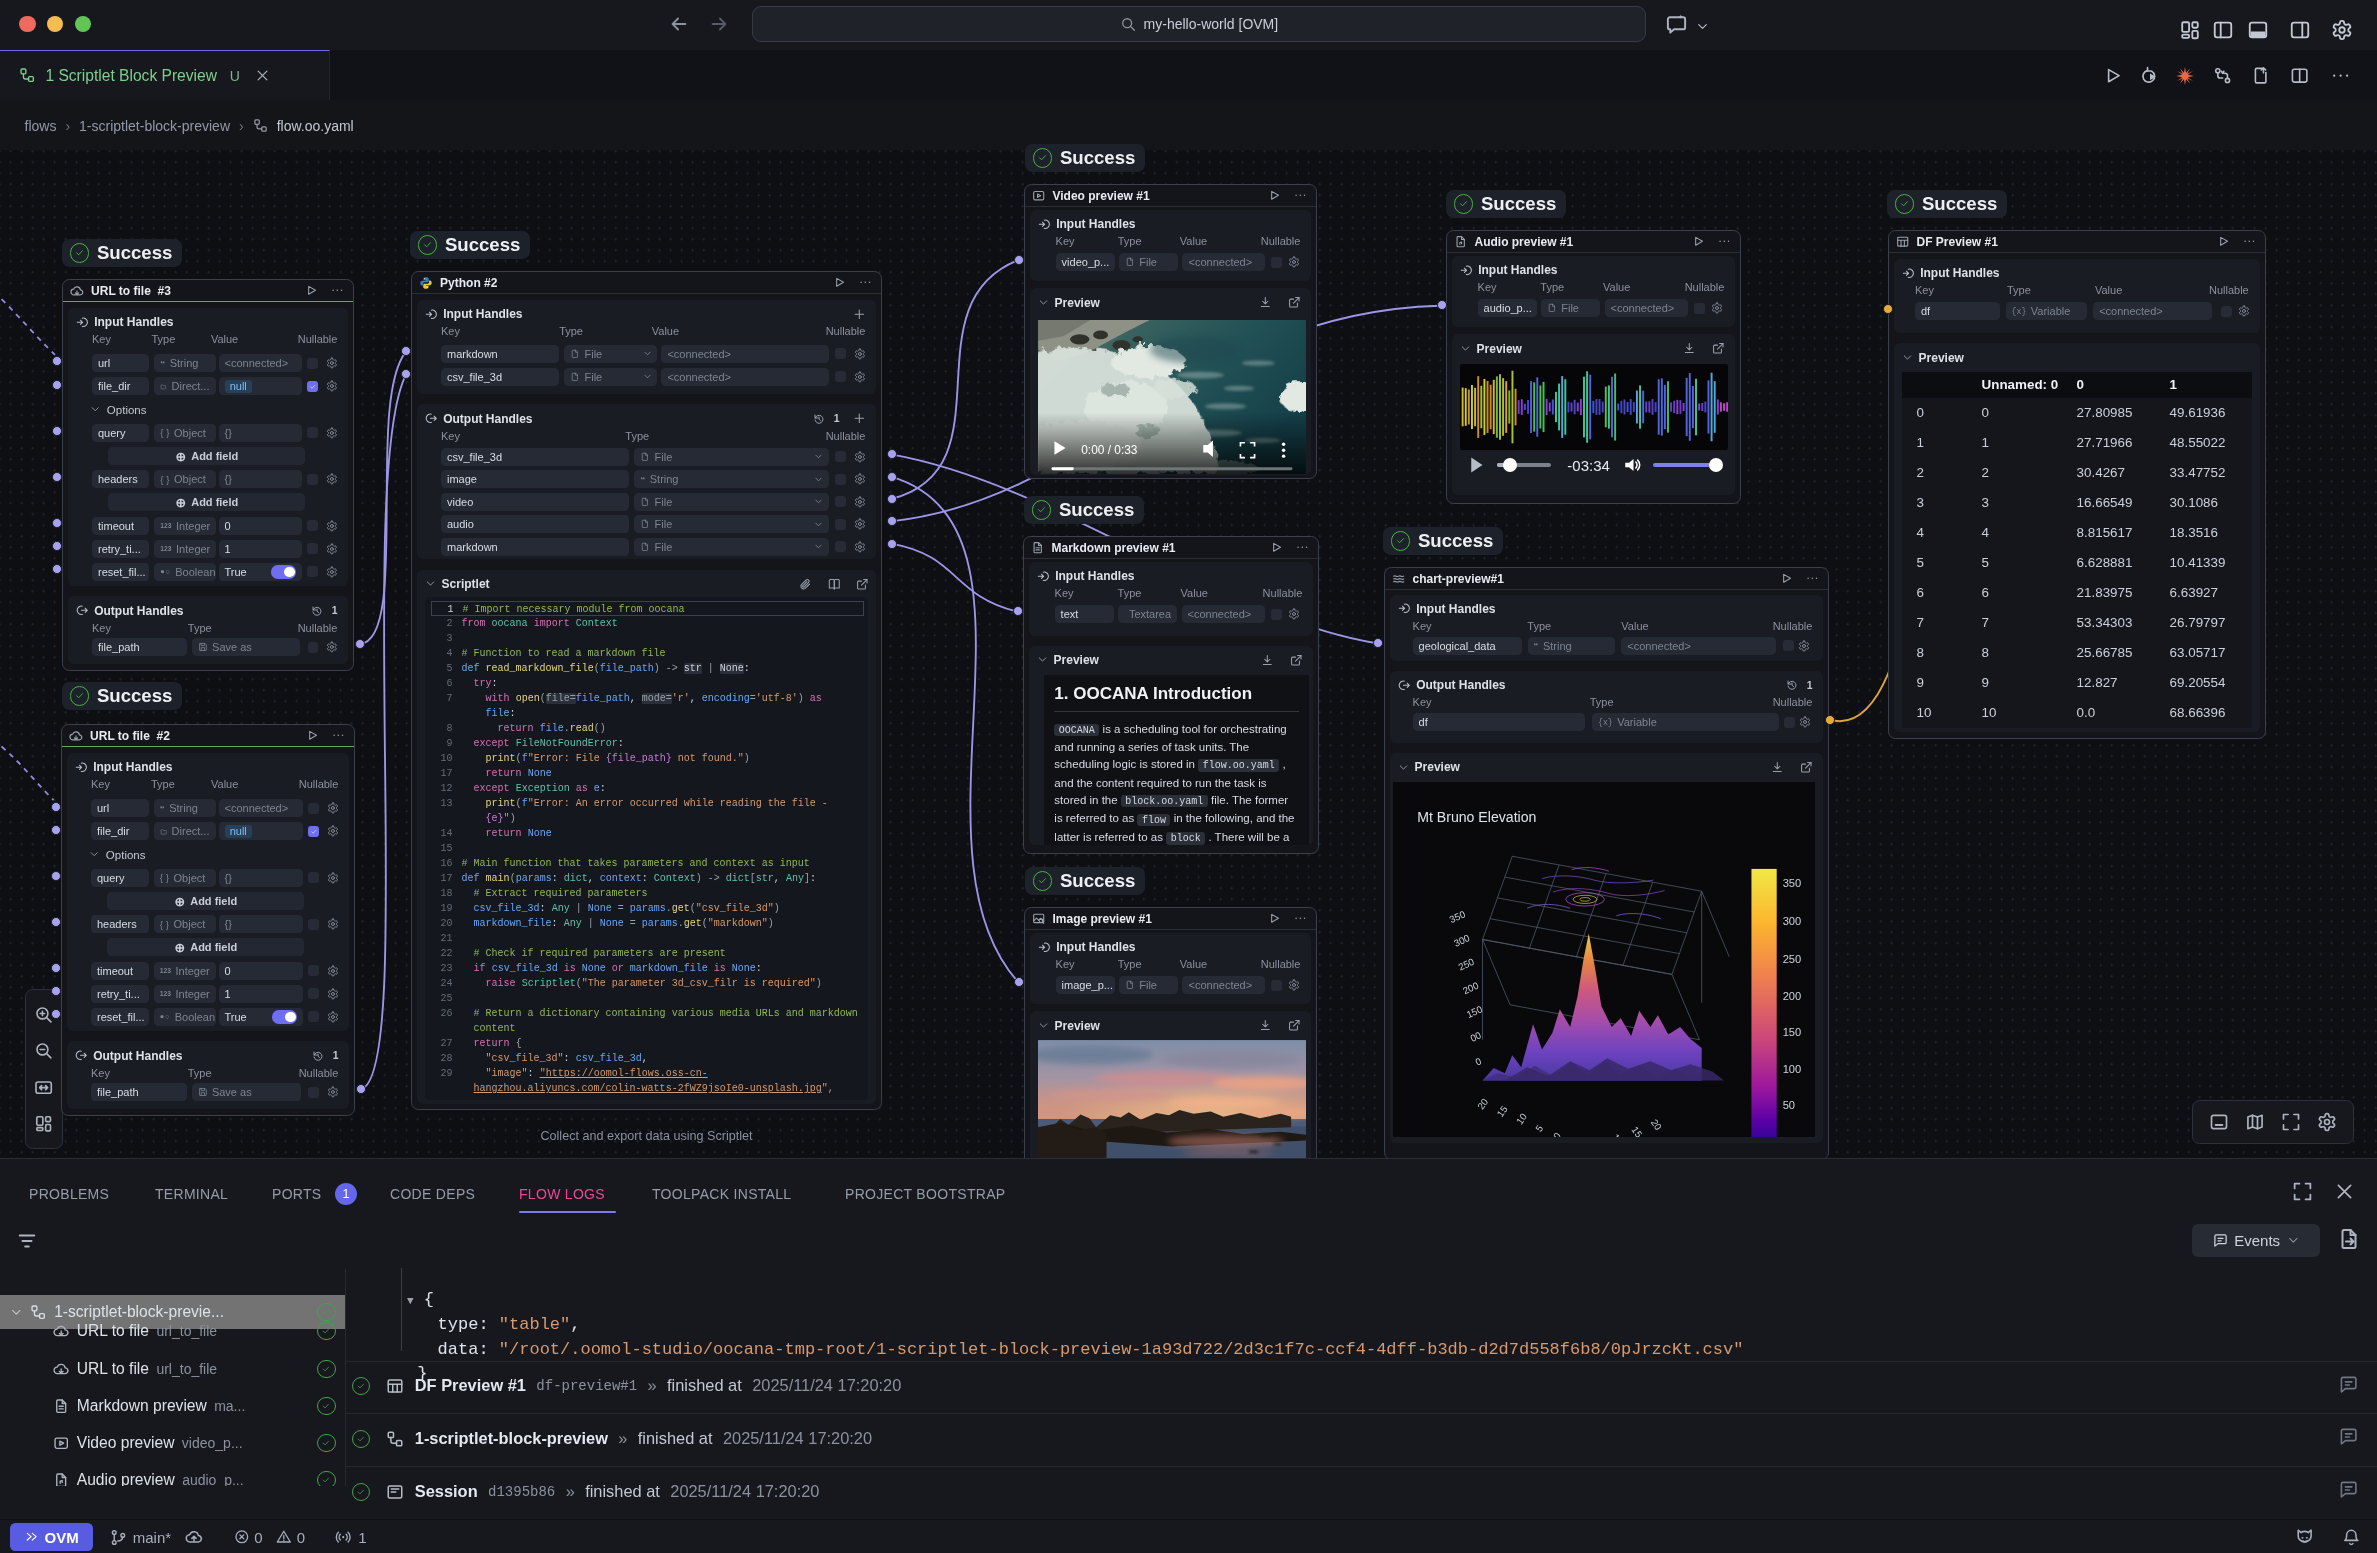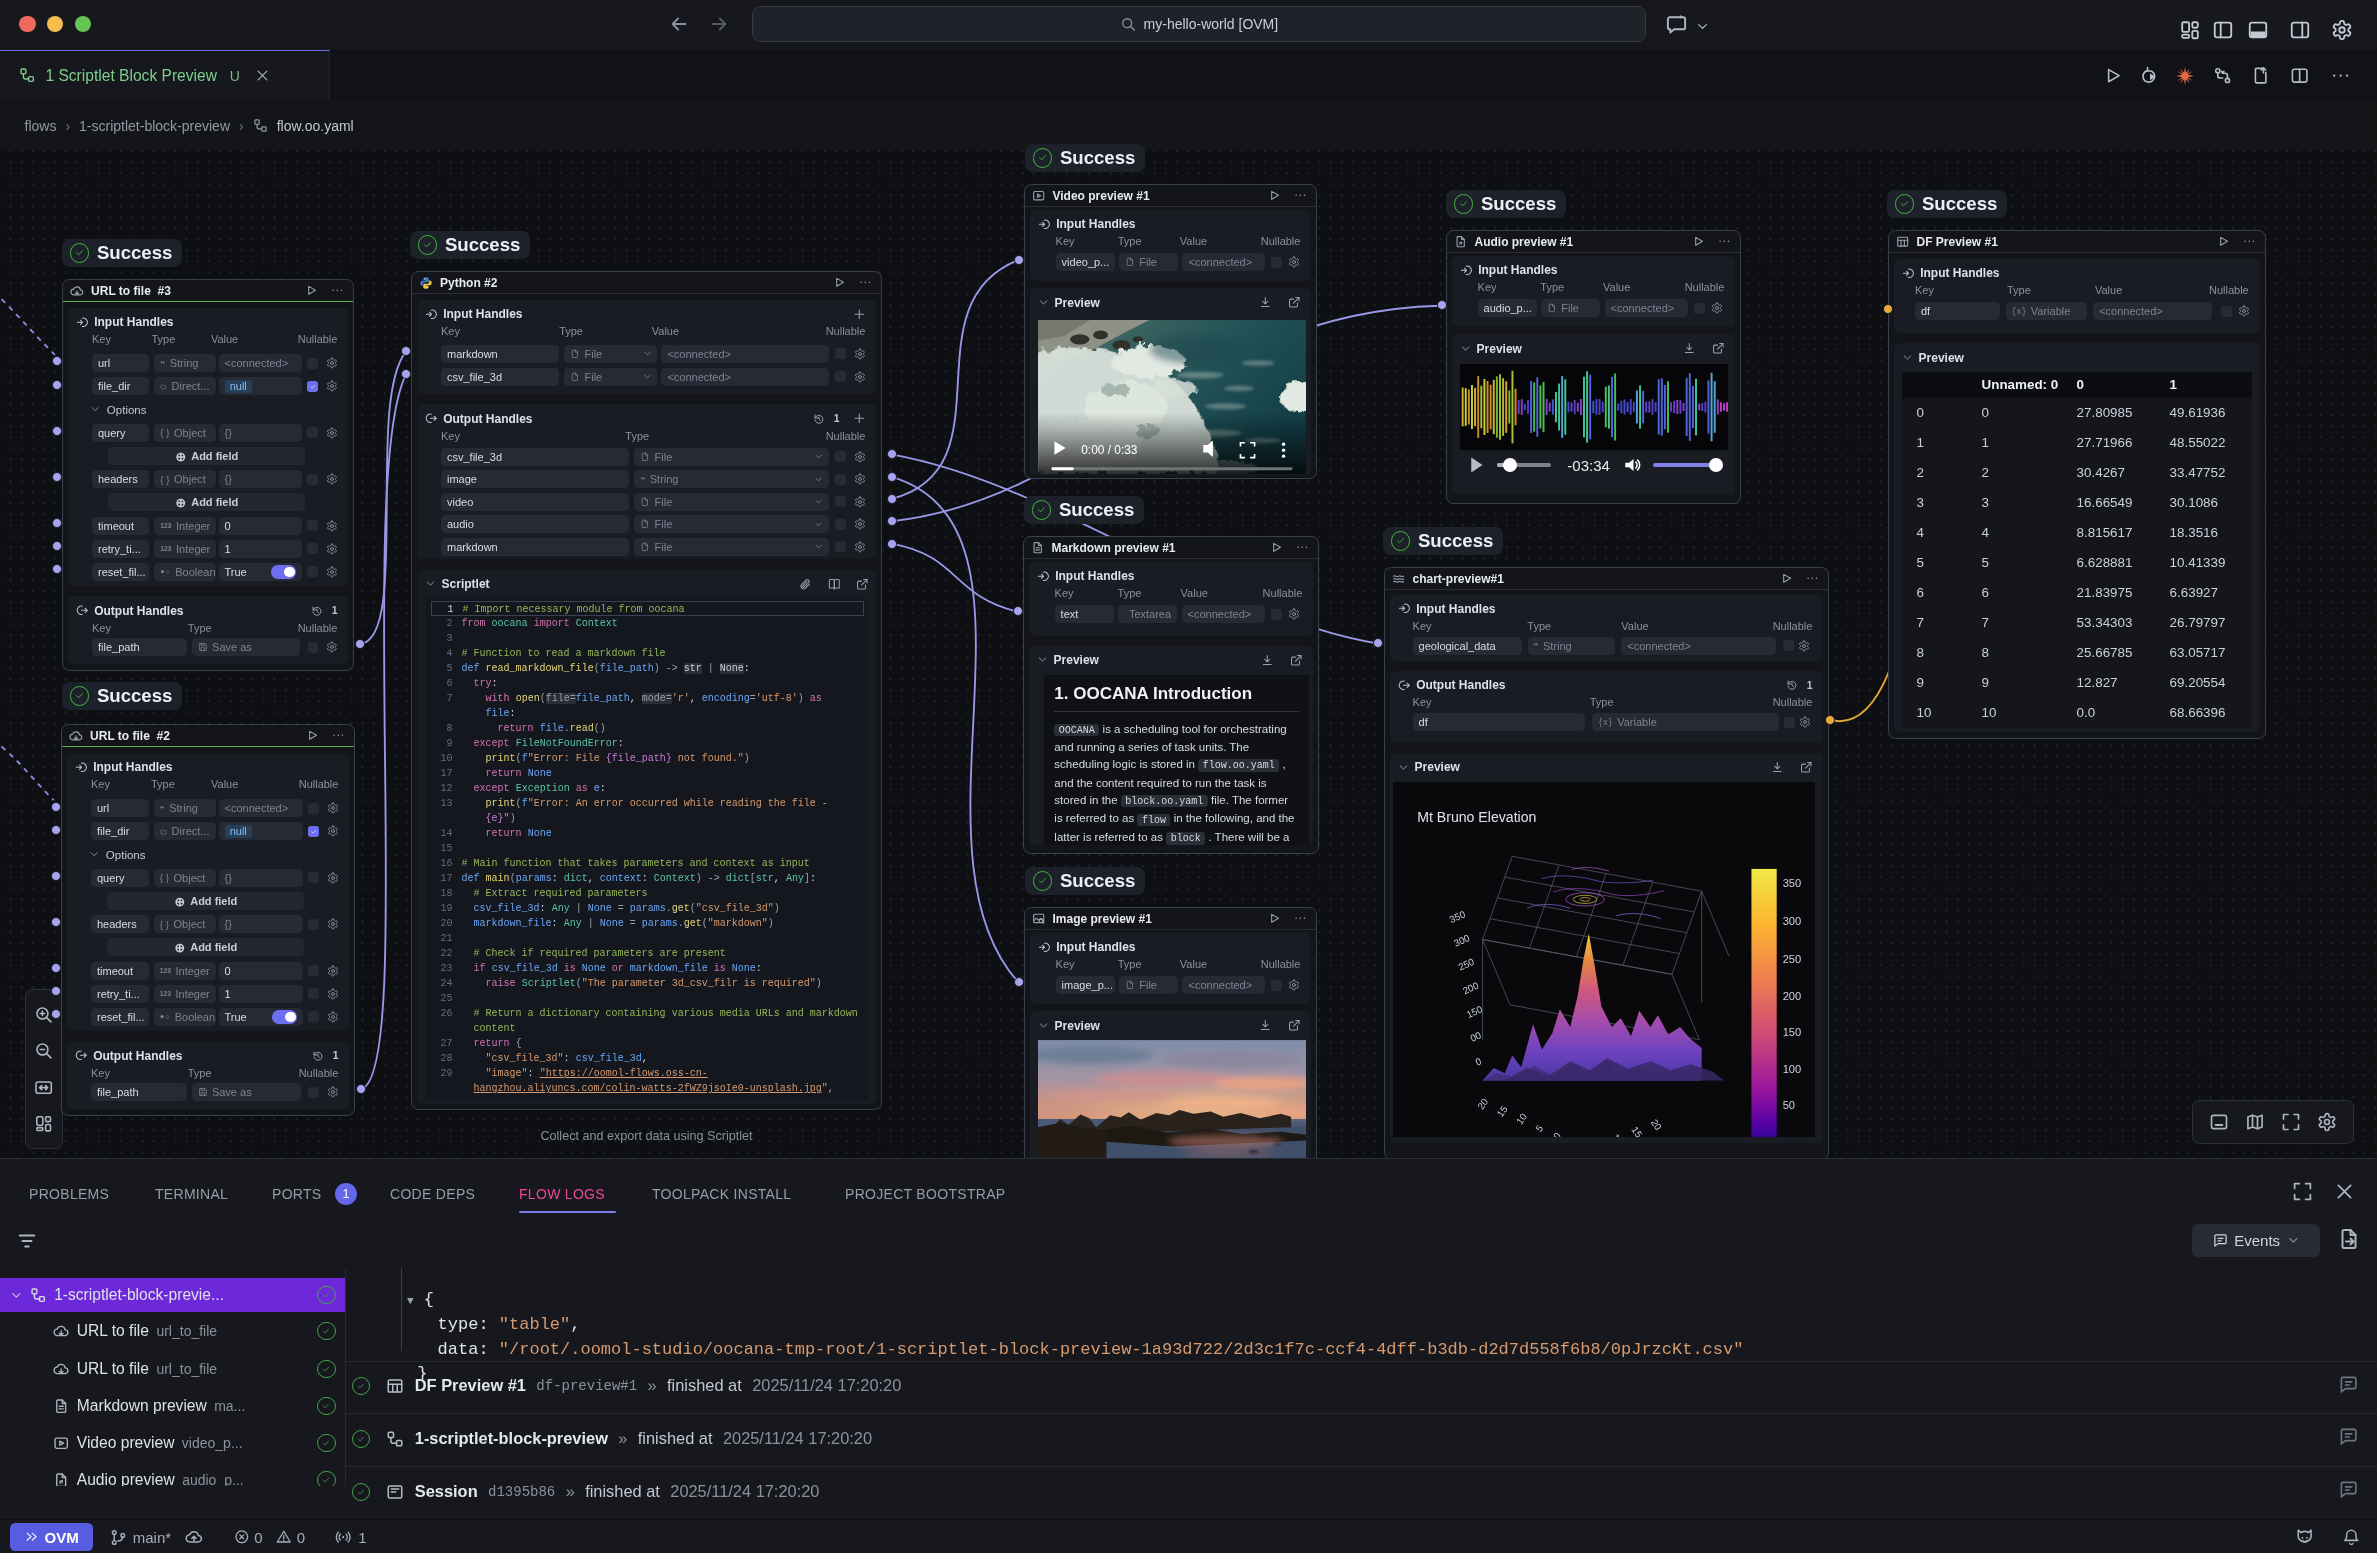--- a/index.html
+++ b/index.html
@@ -1663,21 +1663,21 @@
     </svg>
   <div id="events"><svg class="ic" width="15" height="15" viewBox="0 0 20 20">
         <use href="#i-comment"></use>
       </svg>Events<svg class="ic" width="12.6" height="12.6" style="color:#8b919d" viewBox="0 0 17 17">
         <use href="#i-chev"></use>
       </svg></div>
   <svg class="ic abs" style="left:2337px;top:68px;color:#aeb4bf" width="24" height="24" viewBox="0 0 32 32">
       <use href="#i-exportf"></use>
     </svg>
   <div id="tree">
-    <div class="trow" style="top:9px;background:#6d28d9;padding-left:10.4px">
+    <div class="trow" style="top:26px;background:#737373;padding-left:10.4px">
         <svg class="ic" width="12.6" height="12.6" style="color:#c3c8d2" viewBox="0 0 17 17">
           <use href="#i-chev"></use>
         </svg>
         <svg class="ic" width="16.4" height="16.4" style="color:#d9dde4" viewBox="0 0 22 22">
           <use href="#i-flow"></use>
         </svg>
         <span>1-scriptlet-block-previe...</span>
         <span style="flex:1"></span>
         <span class="gchk" style="margin-right:10.4px">
           <svg class="ic" width="9.7" height="9.7" stroke-width="3" viewBox="0 0 13 13">

